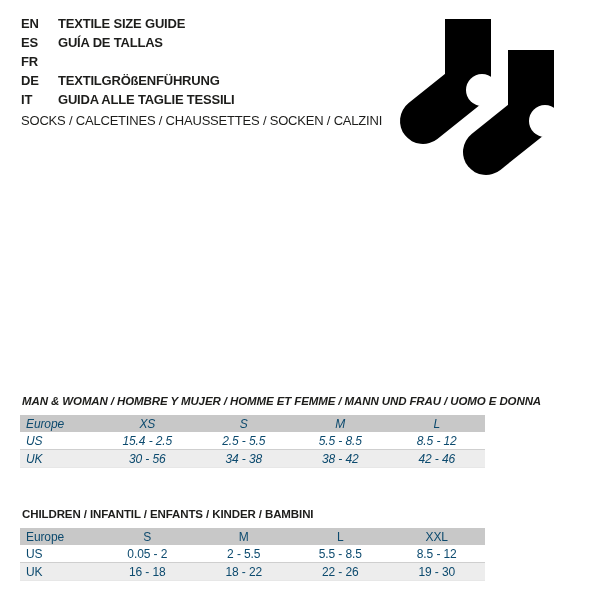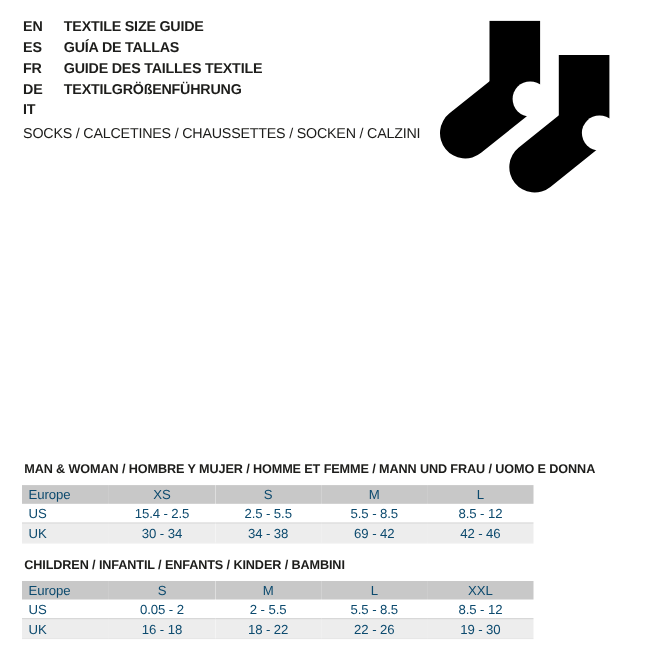--- a/index.html
+++ b/index.html
@@ -12,21 +12,21 @@
   .lang-row{display:flex;height:19px;align-items:center;
     font-weight:700;font-size:13px;letter-spacing:-0.2px;white-space:nowrap;}
   .lang-code{width:37px;flex:none;}
   
   .category-title{position:absolute;left:21px;top:113px;
     font-weight:400;font-size:13px;letter-spacing:-0.2px;white-space:nowrap;}
   
   .socks-art{position:absolute;left:388px;top:14px;width:180px;height:165px;}
   
   .size-section{position:absolute;left:20px;width:465px;}
-  .section-adults{top:421px;}
+  .section-adults{top:395px;font-style:italic;}
   .section-children{top:508px;}
   .table-title{font-weight:700;font-size:11.5px;letter-spacing:-0.1px;
     margin:0 0 8px 2px;white-space:nowrap;}
   table.size-table{width:465px;border-collapse:collapse;table-layout:fixed;
     font-size:12px;letter-spacing:-0.1px;color:#0c4a6e;}
   table.size-table col.c-label{width:17%;}
   table.size-table col.c-size{width:20.75%;}
   table.size-table th{
     background:#c8c8c8;font-weight:400;height:17px;text-align:center;
     padding:0;overflow:hidden;}
@@ -45,28 +45,28 @@
     <div class="lang-row">
       <span class="lang-code">EN</span>
       <span class="lang-label">TEXTILE SIZE GUIDE</span>
     </div>
     <div class="lang-row">
       <span class="lang-code">ES</span>
       <span class="lang-label">GUÍA DE TALLAS</span>
     </div>
     <div class="lang-row">
       <span class="lang-code">FR</span>
-      <span class="lang-label">GUIDE DES TAILLES TEXTILE</span>
     </div>
     <div class="lang-row">
       <span class="lang-code">DE</span>
       <span class="lang-label">TEXTILGRÖßENFÜHRUNG</span>
     </div>
     <div class="lang-row">
       <span class="lang-code">IT</span>
+      <span class="lang-label">GUIDA ALLE TAGLIE TESSILI</span>
     </div>
   </div>
 
   <div class="category-title">SOCKS / CALCETINES / CHAUSSETTES / SOCKEN / CALZINI</div>
 
   <svg class="socks-art" viewBox="0 0 180 165" xmlns="http://www.w3.org/2000/svg" aria-hidden="true">
     <g transform="translate(57,5)">
       <rect x="0" y="0" width="46" height="80" fill="#000"></rect>
       <line x1="23" y1="66" x2="-22" y2="102" stroke="#000" stroke-width="46" stroke-linecap="round"></line>
       <circle cx="37" cy="71" r="16" fill="#fff"></circle>
@@ -100,23 +100,23 @@
       <tbody>
         <tr class="row-us">
           <td>US</td>
           <td>15.4 - 2.5</td>
           <td>2.5 - 5.5</td>
           <td>5.5 - 8.5</td>
           <td>8.5 - 12</td>
         </tr>
         <tr class="row-uk">
           <td>UK</td>
-          <td>30 - 34</td>
+          <td>30 - 56</td>
           <td>34 - 38</td>
-          <td>69 - 42</td>
+          <td>38 - 42</td>
           <td>42 - 46</td>
         </tr>
       </tbody>
     </table>
   </div>
 
   <div class="size-section section-children">
     <div class="table-title">CHILDREN / INFANTIL / ENFANTS / KINDER / BAMBINI</div>
     <table class="size-table">
       <colgroup>

